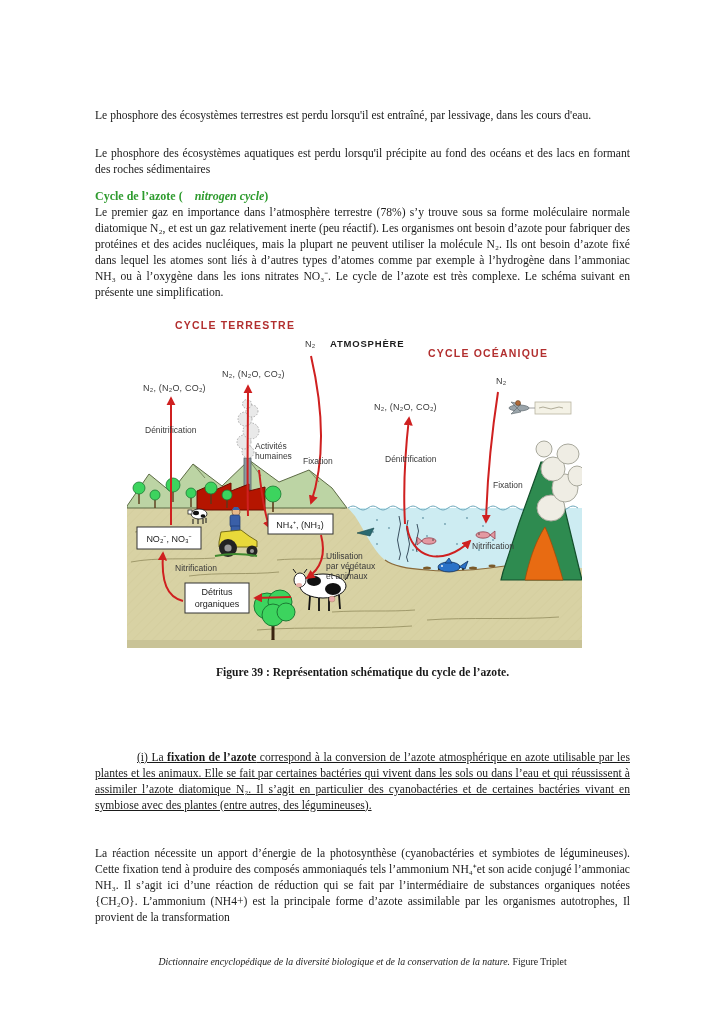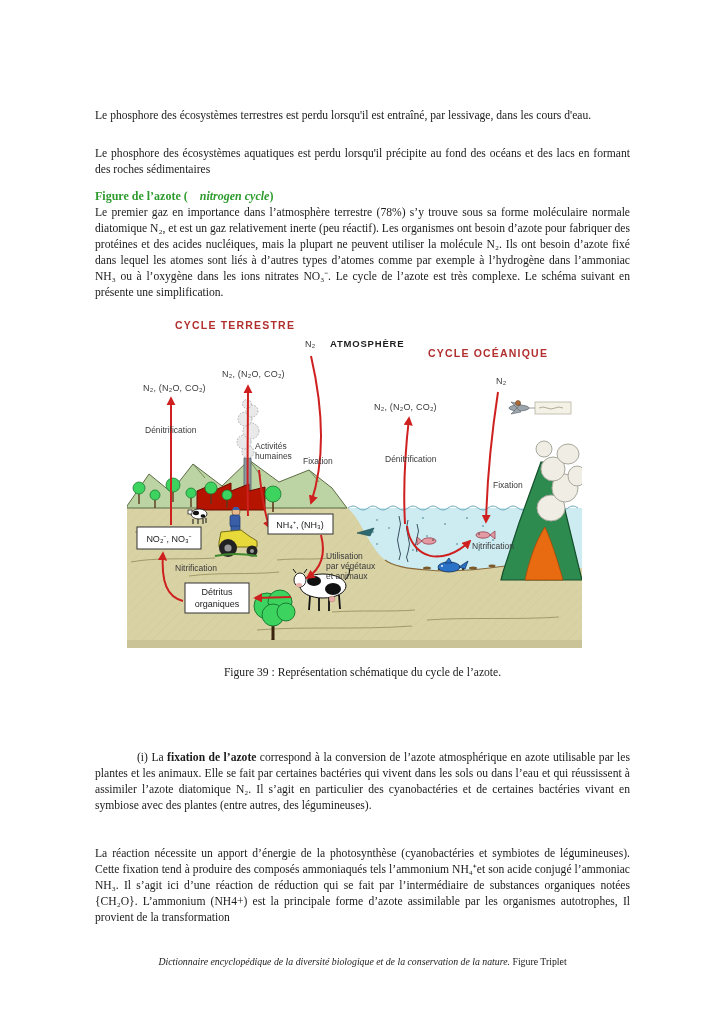--- a/index.html
+++ b/index.html
@@ -13,24 +13,24 @@
   }
   .para{
     position:absolute;left:95px;width:535px;
     font-size:11.6px;line-height:16px;
     text-align:justify;
   }
   .heading{
     position:absolute;left:95px;width:535px;
     font-size:12px;font-weight:bold;color:#2e9b2e;
   }
-  .indent-first{text-indent:42px;}
+  .indent-first{text-indent:42px;text-decoration:underline;}
   .caption{
     position:absolute;left:95px;width:535px;
-    text-align:center;font-weight:normal;font-size:11.6px;
+    text-align:center;font-weight:bold;font-size:11.6px;
   }
   .figure-wrap{position:absolute;left:127px;top:318px;width:455px;height:330px;}
   .footer{
     position:absolute;left:95px;width:535px;text-align:center;
     font-size:9.8px;
   }
   .pagenum{
     position:absolute;left:0;width:724px;text-align:center;
     font-size:11.5px;
   }
@@ -42,21 +42,21 @@
   svg .boxtxt{font-size:9px;fill:#222;}
 </style>
 </head>
 <body>
 
 <div class="page">
 
   <p class="para" style="top:96px">Le phosphore des écosystèmes terrestres est perdu lorsqu'il est entraîné, par lessivage, dans les cours d'eau.</p>
   <p class="para" style="top:134px">Le phosphore des écosystèmes aquatiques est perdu lorsqu'il précipite au fond des océans et des lacs en formant des roches sédimentaires</p>
 
-  <h3 class="heading" style="top:177px"><span>Figure de l’azote (</span><span style="font-style: italic; margin-left: 12px;">nitrogen cycle</span><span>)</span></h3>
+  <h3 class="heading" style="top:177px"><span>Cycle de l’azote (</span><span style="font-style: italic; margin-left: 12px;">nitrogen cycle</span><span>)</span></h3>
 
   <p class="para" style="top:193px">Le premier gaz en importance dans l’atmosphère terrestre (78%) s’y trouve sous sa forme moléculaire normale diatomique N₂, et est un gaz relativement inerte (peu réactif). Les organismes ont besoin d’azote pour fabriquer des protéines et des acides nucléiques, mais la plupart ne peuvent utiliser la molécule N₂. Ils ont besoin d’azote fixé dans lequel les atomes sont liés à d’autres types d’atomes comme par exemple à l’hydrogène dans l’ammoniac NH₃ ou à l’oxygène dans les ions nitrates NO₃⁻. Le cycle de l’azote est très complexe. Le schéma suivant en présente une simplification.</p>
 
   <div class="figure-wrap">
   <svg width="455" height="330" viewBox="0 0 455 330">
     <defs>
       <marker id="arr" viewBox="0 0 10 10" refX="8" refY="5" markerWidth="4.6" markerHeight="4.6" orient="auto-start-reverse">
         <path d="M0,0 L10,5 L0,10 Z" fill="#cf2020"></path>
       </marker>
       <pattern id="hatch" width="7" height="7" patternTransform="rotate(45)" patternUnits="userSpaceOnUse">

